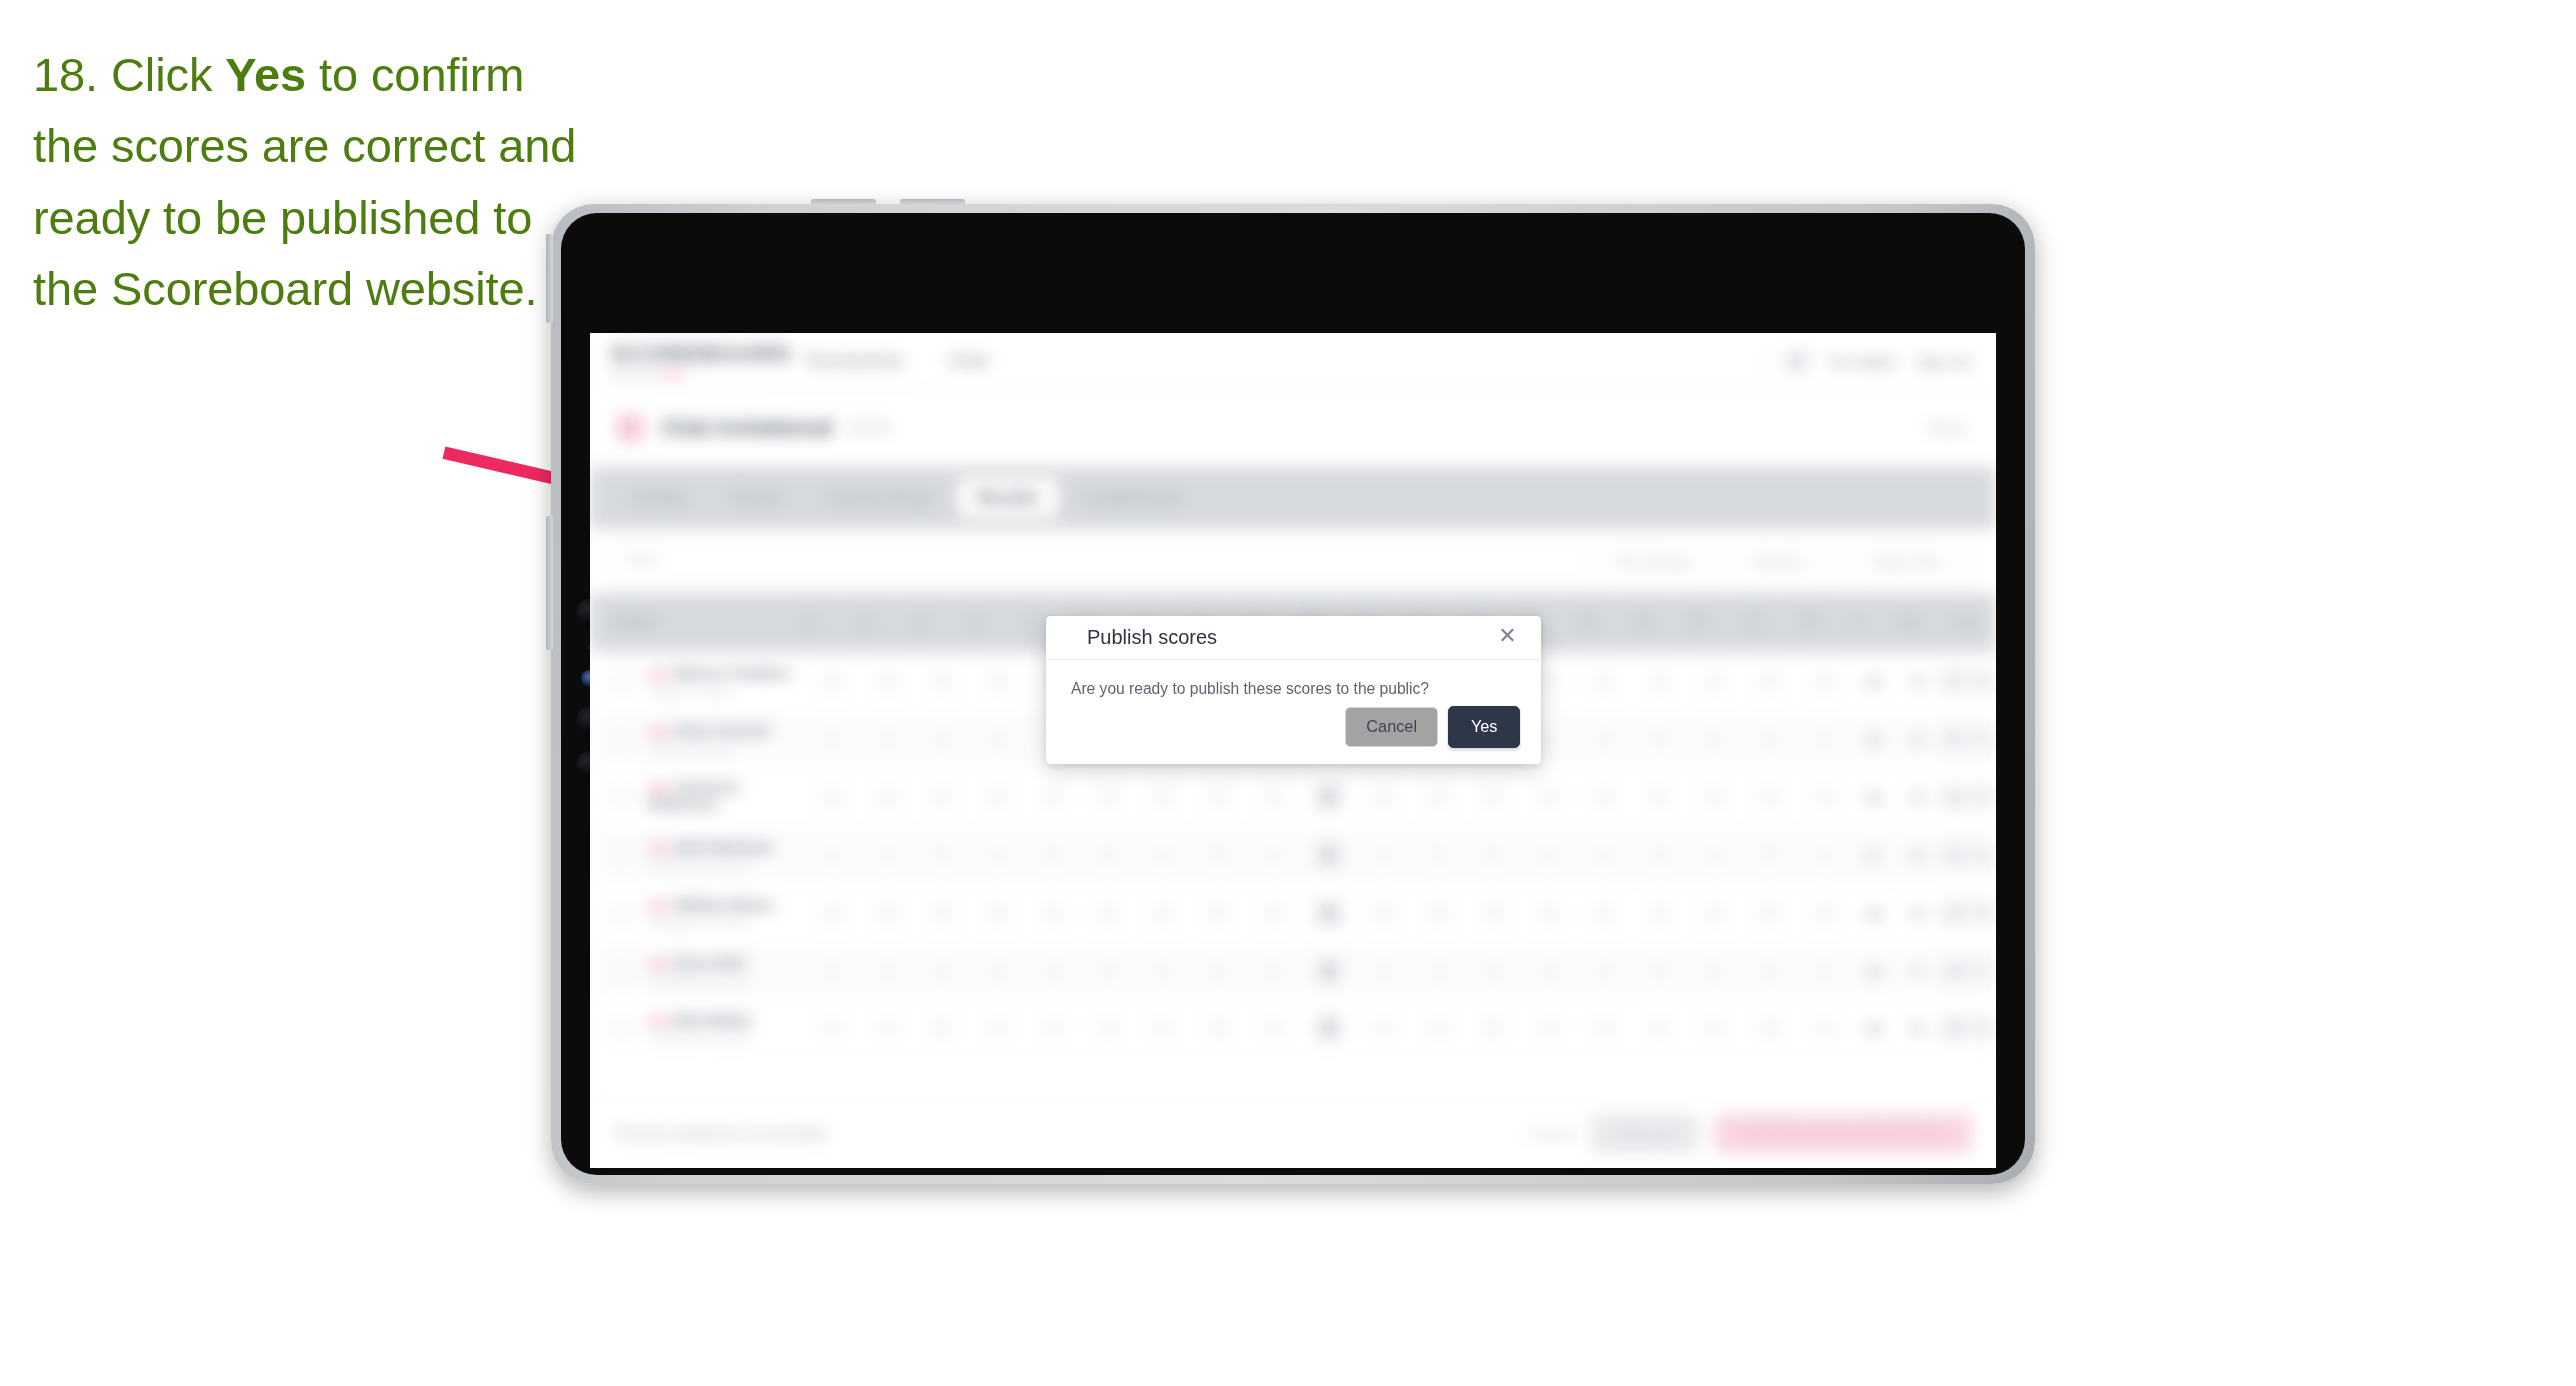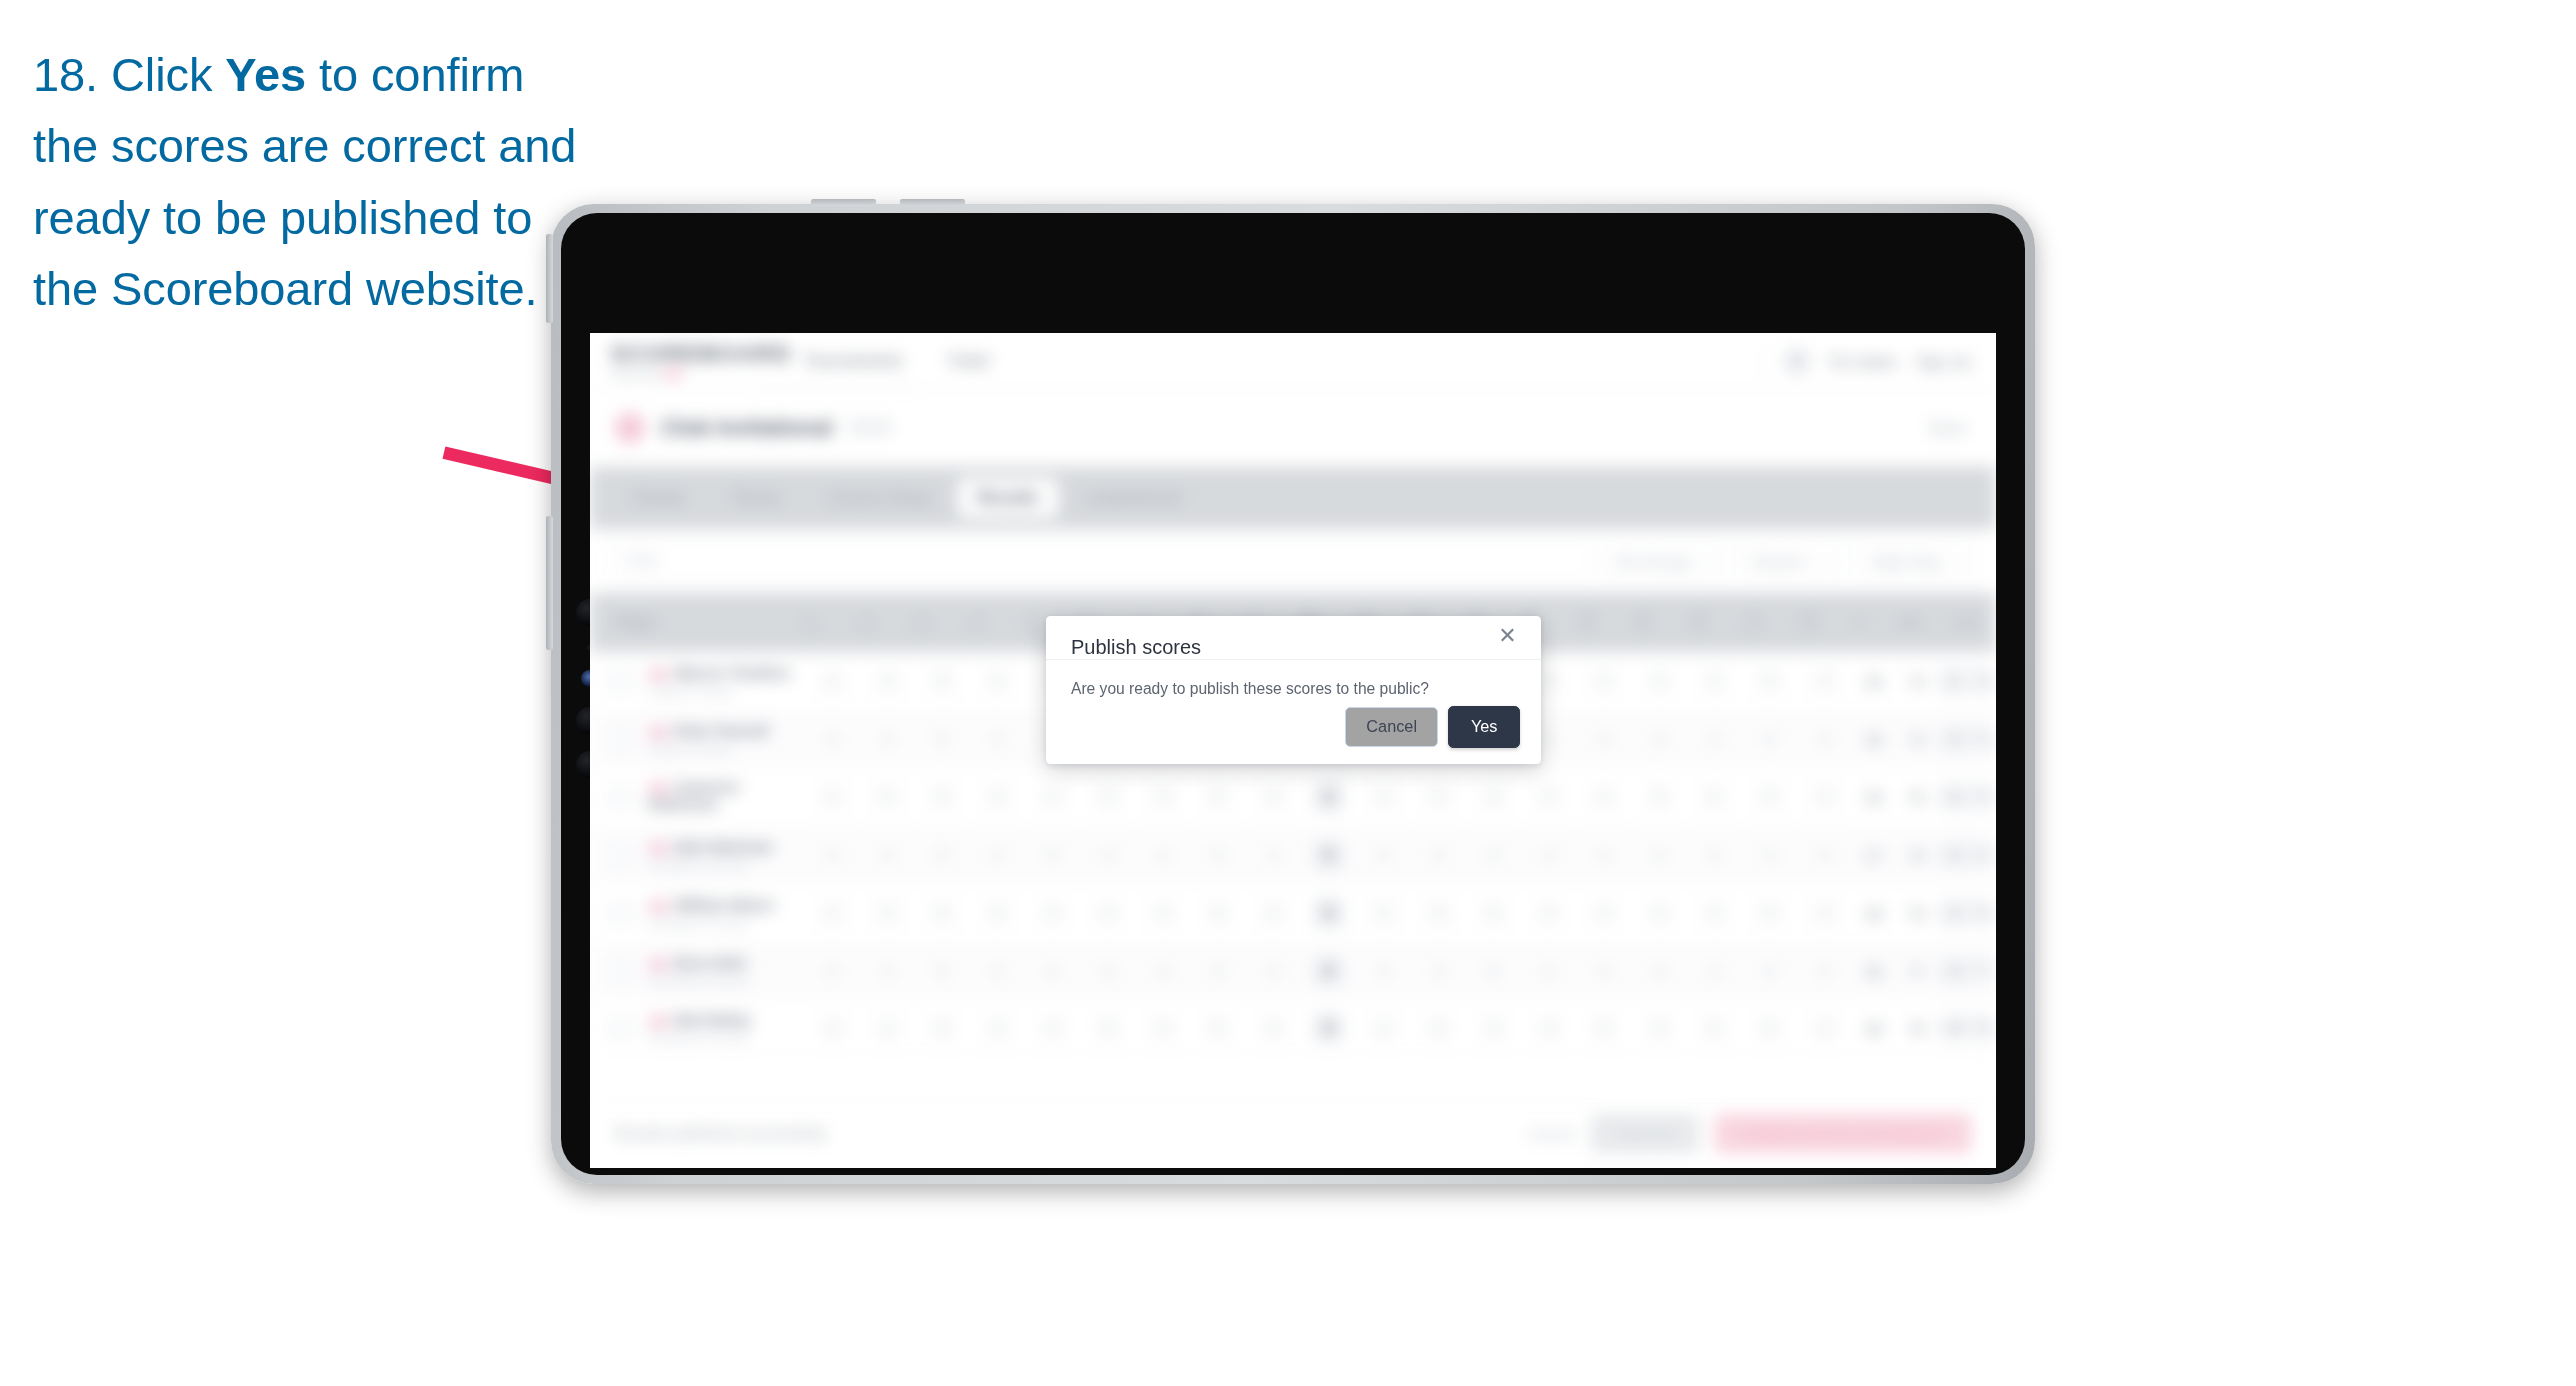--- a/index.html
+++ b/index.html
@@ -11,21 +11,21 @@
     position:relative;
   }
 
   
   #caption{
     position:absolute;
     left:33px; top:39px;
     width:564px;
     font-size:47px;
     line-height:1.52;
-    color:#0369a1;
+    color:#4d7c0f;
     letter-spacing:-0.1px;
   }
   #caption b{font-weight:bold;}
 
   
   #arrow{
     position:absolute;
     left:438px; top:445px;
     width:616px; height:223px;
     pointer-events:none;
@@ -160,21 +160,21 @@
     width:495px; height:148px;
     background:#ffffff;
     border-radius:4.5px;
     box-shadow:0 6px 22px rgba(18,22,30,.18), 0 1.5px 6px rgba(18,22,30,.10);
     overflow:hidden;
   }
   #modal-head{
     position:relative;
     height:43px;
     border-bottom:0.7px solid #edeff2;
-    display:flex;align-items:flex-end;
+    display:flex;align-items:center;padding-left:16px;
   }
   #modal-title{font-size:20px;color:#2e3340;margin-left:25px;}
   #modal-close{
     position:absolute;right:21px;top:7.4px;
     width:25px;height:25px;
     display:flex;align-items:center;justify-content:center;
     font-size:22px;color:#7b8290;line-height:1;cursor:pointer;
   }
   #modal-body{font-size:15.6px;color:#5d6470;margin:20px 0 0 25px;}
   #modal-actions{

